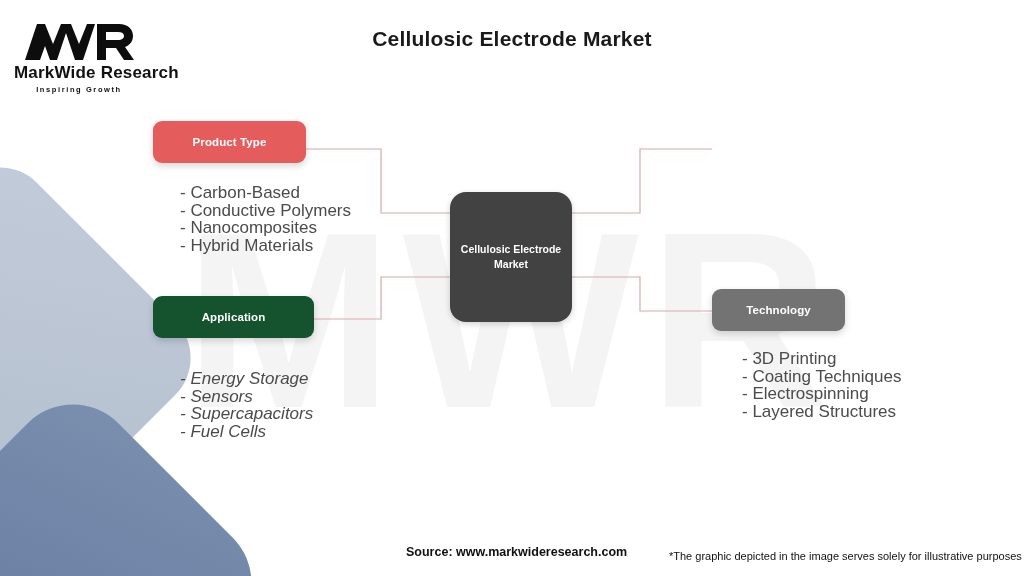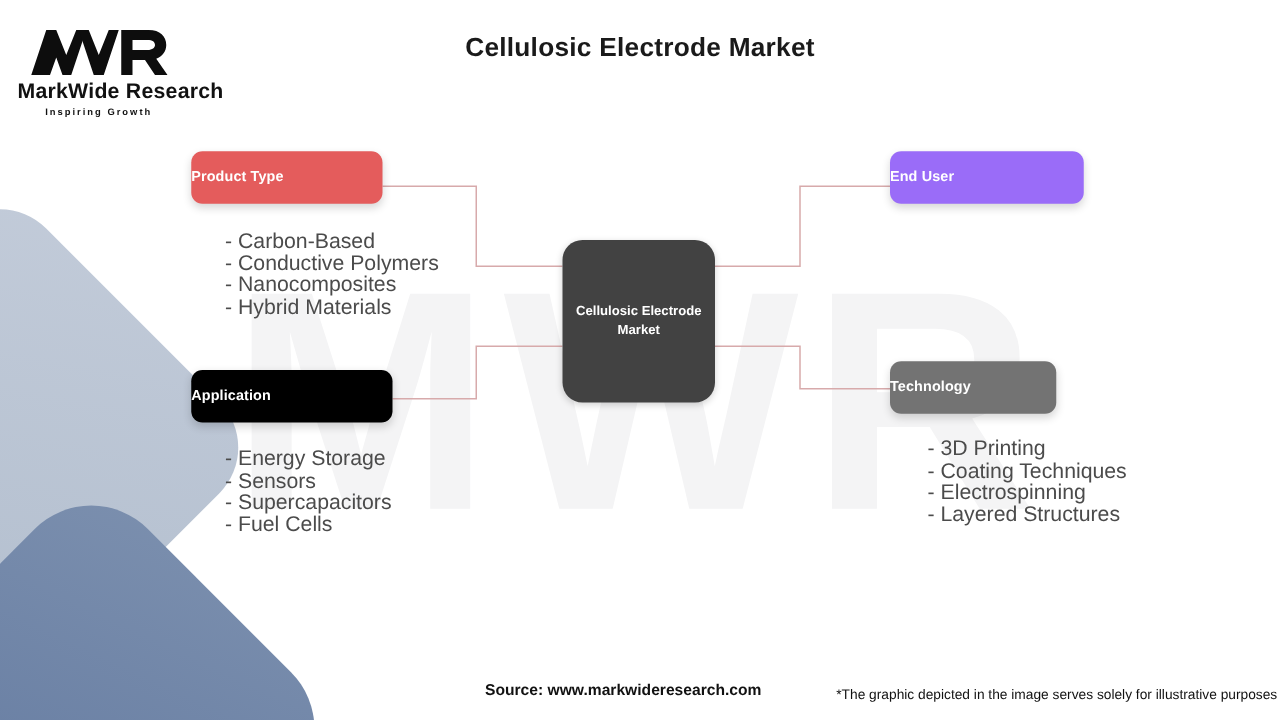--- a/index.html
+++ b/index.html
@@ -132,21 +132,21 @@
     padding: 0 10px;
   }
 
   
   .branch { position: absolute; }
   .pill {
     border-radius: 9px;
     height: 42px;
     display: flex;
     align-items: center;
-    justify-content: flex-start;
+    justify-content: center;
     box-shadow: 0 3px 7px rgba(0,0,0,0.16);
   }
   .pill-label {
     color: #ffffff;
     font-size: 11.5px;
     font-weight: bold;
     letter-spacing: 0.1px;
   }
   .items {
     list-style: none;
@@ -156,35 +156,35 @@
     font-size: 17px;
     line-height: 17.6px;
   }
   .items li { white-space: nowrap; }
 
   .branch-product  { left: 153px; top: 121px; }
   .branch-product .pill { width: 153px; background: #e45c5c; }
   .branch-product .items { margin-top: 21px; padding-left: 27px; }
 
   .branch-application { left: 153px; top: 296px; }
-  .branch-application .pill { width: 161px; background: #000000; }
-  .branch-application .items { margin-top: 20px; padding-left: 27px; }
+  .branch-application .pill { width: 161px; background: #14532d; }
+  .branch-application .items { margin-top: 32px; padding-left: 27px; font-style: italic; }
 
   .branch-enduser { left: 712px; top: 121px; }
   .branch-enduser .pill { width: 155px; background: #9a6cf8; }
   .branch-enduser .items { margin-top: 16px; padding-left: 30px; }
 
   .branch-technology { left: 712px; top: 289px; }
   .branch-technology .pill { width: 133px; background: #737373; }
   .branch-technology .items { margin-top: 19px; padding-left: 30px; }
 
   
   .source {
     position: absolute;
-    left: 388px;
+    left: 406px;
     top: 545px;
     font-size: 12.5px;
     font-weight: bold;
     color: #111111;
   }
   .disclaimer {
     position: absolute;
     left: 669px;
     top: 550px;
     font-size: 11px;
@@ -252,23 +252,20 @@
     </div>
     <ul class="items">
       <li>- Energy Storage</li>
       <li>- Sensors</li>
       <li>- Supercapacitors</li>
       <li>- Fuel Cells</li>
     </ul>
   </div>
 
   <div class="branch branch-enduser">
-    <div class="pill">
-      <span class="pill-label">End User</span>
-    </div>
   </div>
 
   <div class="branch branch-technology">
     <div class="pill">
       <span class="pill-label">Technology</span>
     </div>
     <ul class="items">
       <li>- 3D Printing</li>
       <li>- Coating Techniques</li>
       <li>- Electrospinning</li>

